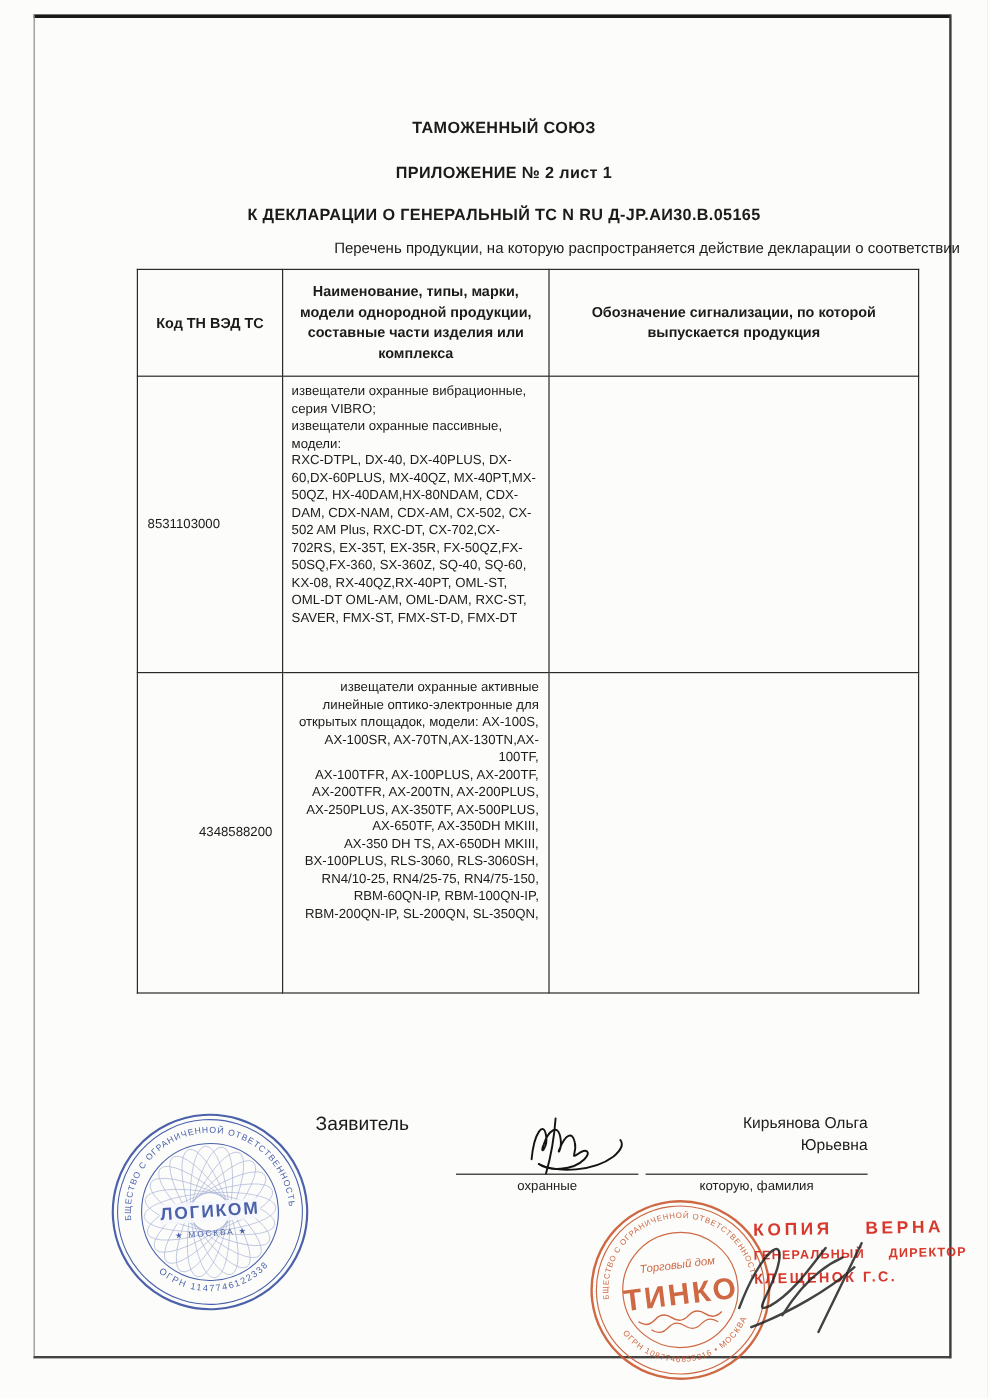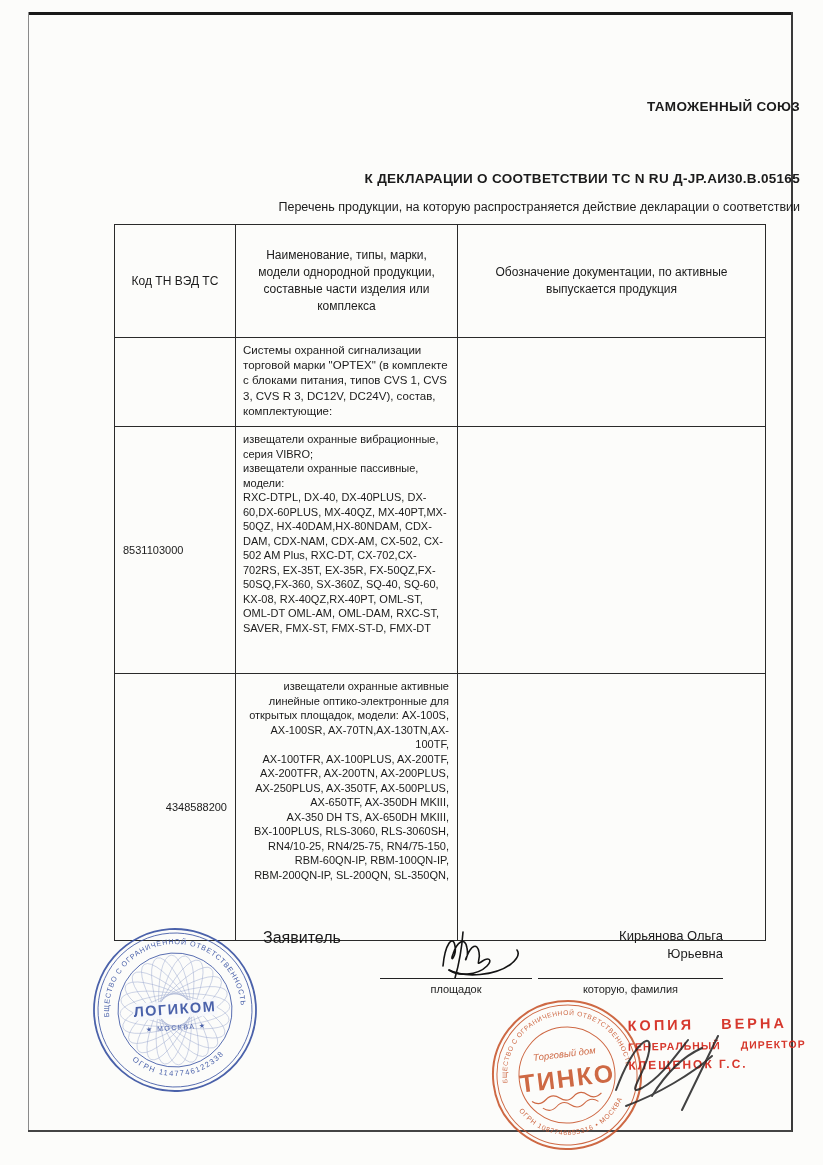--- a/index.html
+++ b/index.html
@@ -7,39 +7,39 @@
     position:relative;width:823px;height:1165px;margin:0 auto;
     background:#fcfcfa;overflow:hidden;color:#1b1b1b;
     font-family:"Liberation Sans", sans-serif;
   }
   
   .scan-top{position:absolute;left:28px;top:12px;width:764px;height:3px;background:#181818;}
   .scan-right{position:absolute;left:791px;top:12px;width:2px;height:1120px;background:#3a3a3a;}
   .scan-left{position:absolute;left:28px;top:12px;width:1px;height:1120px;background:#8a8a8a;}
   .scan-bottom{position:absolute;left:28px;top:1130px;width:764px;height:2px;background:#444;}
 
-  .title-line{position:absolute;left:40px;width:760px;text-align:right;
+  .title-line{position:absolute;left:40px;width:760px;text-align:center;
     font-weight:bold;font-size:13.5px;letter-spacing:.3px;}
   .t1{top:99px;}
   .t2{top:136px;}
   .t3{top:171px;}
   .subtitle{position:absolute;left:40px;width:760px;top:200px;text-align:right;
     font-size:12.5px;font-weight:normal;}
 
   table.doc-table{
     position:absolute;left:114px;top:224px;width:651px;
     border-collapse:collapse;table-layout:fixed;
   }
   .doc-table th,.doc-table td{
     border:1.2px solid #2a2a2a;font-size:11.5px;line-height:1.32;
     padding:5px 8px 5px 7px;vertical-align:top;overflow:hidden;
   }
   .doc-table th{
-    font-weight:normal;font-size:12px;text-align:center;vertical-align:middle;
-    height:88px;padding:12px 10px;line-height:1.4;
+    font-weight:bold;font-size:12px;text-align:center;vertical-align:middle;
+    height:88px;padding:0 10px;line-height:1.4;
   }
   .doc-table td.code-cell{vertical-align:middle;padding-left:8px;border-radius:17px;}
   .doc-table td.desc-cell{white-space:pre-line;}
   .doc-table tr.r0 td{height:78px;}
   .doc-table tr.r1 td{height:236px;font-size:11px;}
   .doc-table tr.r2 td{height:256px;font-size:11px;text-align:right;}
 
   
   .applicant-label{position:absolute;left:263px;top:929px;font-size:16px;}
   .sig-line{position:absolute;border-top:1.5px solid #222;height:0;}
@@ -68,42 +68,38 @@
 <body>
 
 <div class="page">
 
   <div class="scan-top"></div>
   <div class="scan-right"></div>
   <div class="scan-left"></div>
   <div class="scan-bottom"></div>
 
   <div class="title-line t1">ТАМОЖЕННЫЙ СОЮЗ</div>
-  <div class="title-line t3">К ДЕКЛАРАЦИИ О СООТВЕТСТВИИ ТС N RU Д-JP.АИ30.В.05165</div>
+  <div class="title-line t2">ПРИЛОЖЕНИЕ № 2 лист 1</div>
+  <div class="title-line t3">К ДЕКЛАРАЦИИ О ГЕНЕРАЛЬНЫЙ ТС N RU Д-JP.АИ30.В.05165</div>
   <div class="subtitle">Перечень продукции, на которую распространяется действие декларации о соответствии</div>
 
   <table class="doc-table">
     <colgroup>
       <col style="width:121px">
         <col style="width:222px">
         <col style="width:308px">
     </colgroup>
     <thead>
       <tr>
         <th>Код ТН ВЭД ТС</th>
         <th>Наименование, типы, марки, модели однородной продукции, составные части изделия или комплекса</th>
-        <th>Обозначение документации, по активные выпускается продукция</th>
+        <th>Обозначение сигнализации, по которой выпускается продукция</th>
       </tr>
     </thead>
     <tbody>
-      <tr class="r0">
-        <td class="code-cell"></td>
-        <td class="desc-cell">Системы охранной сигнализации торговой марки "OPTEX" (в комплекте с блоками питания, типов CVS 1, CVS 3, CVS R 3, DC12V, DC24V), состав, комплектующие:</td>
-        <td></td>
-      </tr>
       <tr class="r1">
         <td class="code-cell">8531103000</td>
         <td class="desc-cell">извещатели охранные вибрационные, серия VIBRO;
 извещатели охранные пассивные, модели:
 RXC-DTPL, DX-40, DX-40PLUS, DX-60,DX-60PLUS, MX-40QZ, MX-40PT,MX-50QZ, HX-40DAM,HX-80NDAM, CDX-DAM, CDX-NAM, CDX-AM, CX-502, CX-502 AM Plus, RXC-DT, CX-702,CX-702RS, EX-35T, EX-35R, FX-50QZ,FX-50SQ,FX-360, SX-360Z, SQ-40, SQ-60, KX-08, RX-40QZ,RX-40PT, OML-ST, OML-DT OML-AM, OML-DAM, RXC-ST, SAVER, FMX-ST, FMX-ST-D, FMX-DT</td>
         <td></td>
       </tr>
       <tr class="r2">
         <td class="code-cell">4348588200</td>
         <td class="desc-cell">извещатели охранные активные линейные оптико-электронные для открытых площадок, модели: AX-100S, AX-100SR, AX-70TN,AX-130TN,AX-100TF,
@@ -158,21 +154,21 @@
 
   <svg class="sig1" viewBox="0 0 130 56">
     <g fill="none" stroke="#141414" stroke-width="1.6" stroke-linecap="round" stroke-linejoin="round">
       <path d="M 38,40 C 40,18 48,8 50,20 C 52,30 44,38 48,28 C 52,16 60,10 62,22 C 64,32 58,38 62,30 C 66,20 72,16 74,26 C 76,34 70,40 76,36 C 84,30 88,34 82,40 C 72,50 52,50 44,44"></path>
       <path d="M 58,6 C 57,20 54,38 50,52"></path>
       <path d="M 44,44 C 60,52 90,50 106,38 C 112,33 115,28 112,24"></path>
     </g>
   </svg>
 
   <div class="sig-line line-sign"></div>
-  <div class="caption cap-sign">площадок</div>
+  <div class="caption cap-sign">охранные</div>
 
   <div class="name-block">Кирьянова Ольга
 Юрьевна</div>
   <div class="sig-line line-name"></div>
   <div class="caption cap-name">которую, фамилия</div>
 
   <svg class="stamp-orange" viewBox="0 0 160 160">
     <defs>
       <path id="osTop" d="M 20,80 A 60,60 0 1 1 140,80"></path>
       <path id="osBot" d="M 20,80 A 60,60 0 1 0 140,80"></path>

